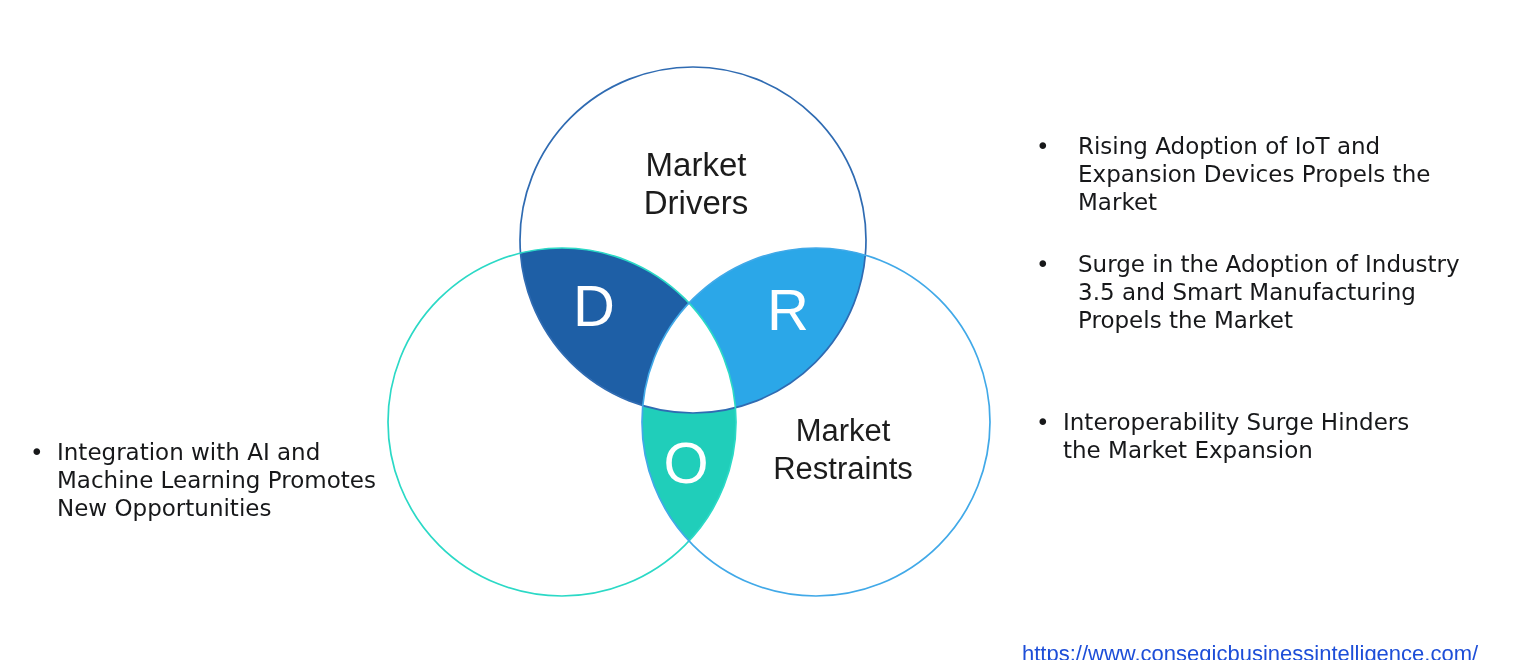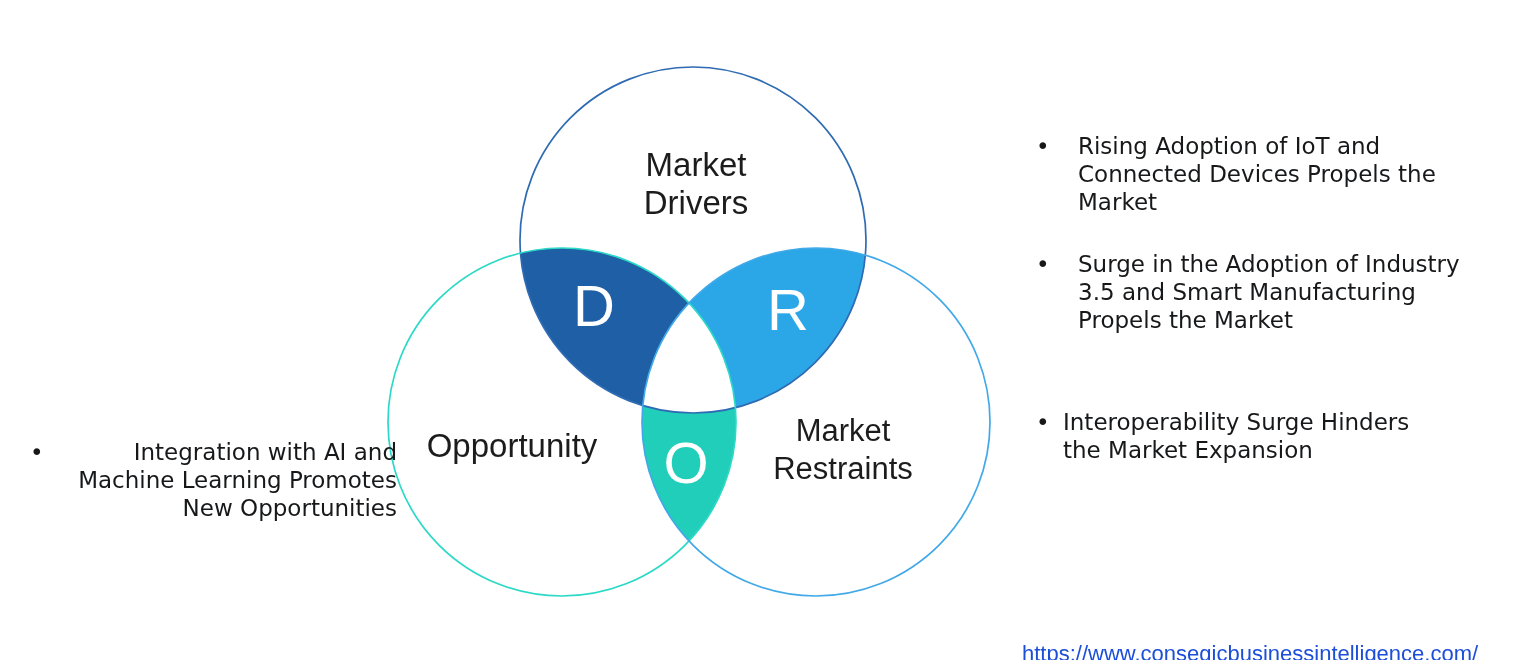--- a/index.html
+++ b/index.html
@@ -48,21 +48,21 @@
     color: #17181a;
     font-family: "DejaVu Sans", sans-serif;
     font-size: 23px;
     line-height: 28px;
   }
   .bullet .dot  { flex: 0 0 auto; text-align: left; }
   .bullet .text { white-space: pre-line; }
 
   .bullet.left-1  { left: 30px;   top: 409px; }
   .bullet.left-1 .dot { width: 27px; }
-  .bullet.left-1 .text { width: 340px; text-align: right; }
+  .bullet.left-1 .text { width: 340px; }
 
   .bullet.right-1 { left: 1036px; top: 103px; }
   .bullet.right-2 { left: 1036px; top: 221px; }
   .bullet.right-3 { left: 1036px; top: 379px; }
   .bullet.right-1 .dot, .bullet.right-2 .dot { width: 42px; }
   .bullet.right-3 .dot { width: 27px; }
   .bullet.right-1 .text, .bullet.right-2 .text, .bullet.right-3 .text { width: 400px; }
 
   .src-url {
     position: absolute;
@@ -113,39 +113,38 @@
       <circle cx="816" cy="393" r="174" mask="url(#noTop)" fill="#20CEBA"></circle>
     </g>
 
     <circle cx="693" cy="211" r="173" fill="none" stroke-width="1.7" stroke="#2F6BB2"></circle>
     <circle cx="562" cy="393" r="174" fill="none" stroke-width="1.7" stroke="#2BD9C6"></circle>
     <circle cx="816" cy="393" r="174" fill="none" stroke-width="1.7" stroke="#41A9E8"></circle>
   </svg>
 
   <div class="vlabel drivers">Market
 Drivers</div>
-  <div class="vlabel opportunity">Opportunity</div>
   <div class="vlabel restraints">Market
 Restraints</div>
 
   <div class="vletter d">D</div>
   <div class="vletter r">R</div>
   <div class="vletter o">O</div>
 
   <div class="bullet left-1">
     <span class="dot">•</span>
     <span class="text">Integration with AI and
 Machine Learning Promotes
 New Opportunities</span>
   </div>
 
   <div class="bullet right-1">
     <span class="dot">•</span>
     <span class="text">Rising Adoption of IoT and
-Connected Devices Propels the
+Expansion Devices Propels the
 Market</span>
   </div>
   <div class="bullet right-2">
     <span class="dot">•</span>
     <span class="text">Surge in the Adoption of Industry
 3.5 and Smart Manufacturing
 Propels the Market</span>
   </div>
   <div class="bullet right-3">
     <span class="dot">•</span>

